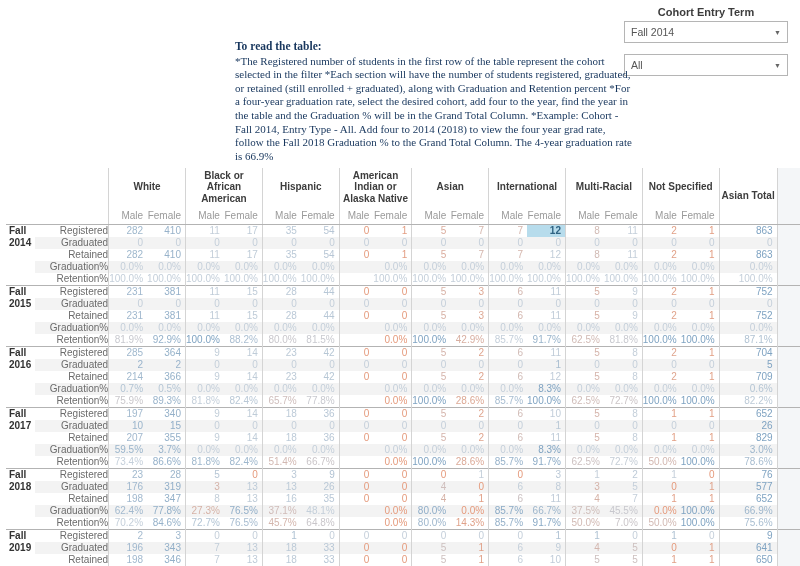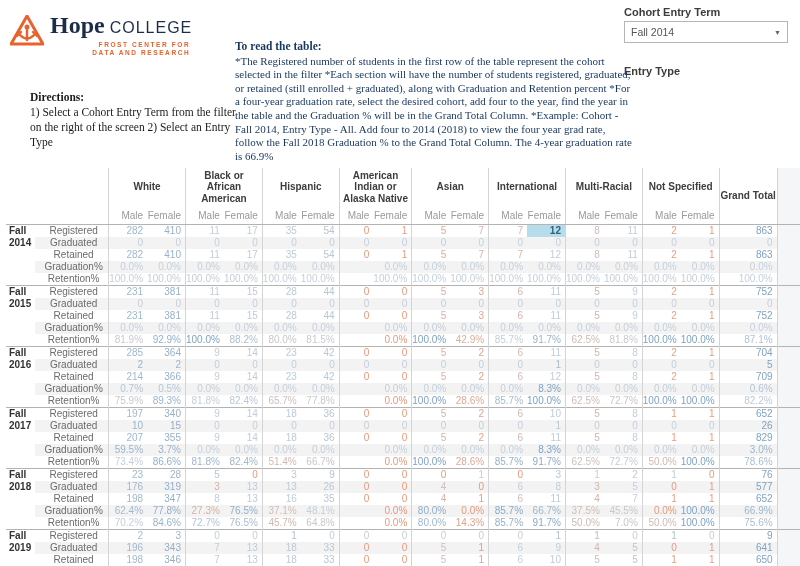--- a/index.html
+++ b/index.html
@@ -13,21 +13,21 @@
   .logo-row{white-space:nowrap;}
   .hope{font-family:"Liberation Serif",serif;font-weight:bold;font-size:24px;color:#1d2d49;}
   .college{font-size:16px;color:#1d2d49;letter-spacing:1px;margin-left:5px;font-weight:400;}
   .logo-sub{font-size:6.5px;font-weight:bold;letter-spacing:1.6px;color:#e8622d;
             text-align:right;line-height:8px;margin-top:2px;padding-right:2px;}
 
   
   .title{position:absolute;left:228px;top:16px;width:385px;margin:0;text-align:center;
          font-size:19px;font-weight:bold;color:#1b1b1b;letter-spacing:0.2px;}
   .filters{position:absolute;right:12px;top:6px;width:164px;}
-  .filter{margin-bottom:22px;}
+  .filter{margin-bottom:11px;text-align:center;}
   .filter-label{font-size:11px;font-weight:bold;color:#3c3c3c;margin-bottom:3px;}
   .select{height:20px;border:1px solid #b5b5b5;background:#fff;display:flex;align-items:center;
           justify-content:space-between;padding:0 6px;font-size:10.5px;color:#555;cursor:pointer;}
   .caret{font-size:7px;color:#666;}
 
   
   .directions{position:absolute;left:30px;top:90px;width:212px;
               font-family:"Liberation Serif",serif;font-size:11.5px;line-height:15px;color:#1c1c1c;}
   .dir-head{font-weight:bold;}
   .notes{position:absolute;left:235px;top:40px;width:400px;
@@ -45,66 +45,49 @@
              border-right:1px solid #d4d4d4;border-left:1px solid #d4d4d4;border-bottom:1px solid #b3b3b3;}
   th.corner{border-right:1px solid #d4d4d4;border-bottom:1px solid #b3b3b3;}
   th.sub{font-size:10px;color:#9a9a9a;text-align:right;height:18px;padding-right:4px;
          border-bottom:1px solid #b3b3b3;}
   th.grp-end,td.grp-end{border-right:1px solid #d4d4d4;}
   th.gutter-h,td.gutter{background:#f4f6f8;border-left:0;border-bottom:0;}
   tbody td{font-size:10px;height:12px;line-height:12px;white-space:nowrap;overflow:hidden;}
   td.val{text-align:right;padding-right:4px;}
   td.gt{border-left:1px solid #d4d4d4;border-right:1px solid #d4d4d4;}
   td.year{font-weight:bold;color:#333;font-size:10px;vertical-align:top;padding-left:3px;line-height:12px;}
-  td.measure{color:#6b6b6b;font-size:10px;text-align:center;padding-left:4px;border-right:1px solid #d4d4d4;margin-top:24px;}
+  td.measure{color:#6b6b6b;font-size:10px;text-align:right;padding-left:4px;border-right:1px solid #d4d4d4;margin-top:24px;}
   tr.band td{background:#f3f3f3;}
   tr.band td.gutter{background:#f4f6f8;}
   tr.section-start td{border-top:1px solid #b3b3b3;}
   td.hl{background:#b7dcec !important;font-weight:bold;}
 </style>
 </head>
 <body>
 
 <div class="page">
 
-  <div class="logo">
-    <svg width="34" height="32" viewBox="0 0 34 32">
-      <path d="M17 1 L33 29 L1 29 Z" fill="none" stroke="#e8622d" stroke-width="3" stroke-linejoin="round"></path>
-      <circle cx="17" cy="12" r="2.5" fill="#e8622d"></circle>
-      <path d="M17 14 L17 25 M10 20 Q17 27 24 20 M11 17 L7 21 M23 17 L27 21" stroke="#e8622d" stroke-width="2.4" fill="none" stroke-linecap="round"></path>
-    </svg>
-    <div class="logo-text">
-      <div class="logo-row">
-        <span class="hope">Hope</span><span class="college">COLLEGE</span>
-      </div>
-      <div class="logo-sub">
-        <span>FROST CENTER FOR</span><br>
-        <span>DATA AND RESEARCH</span>
-      </div>
-    </div>
-  </div>
 
 
   <div class="filters">
     <div class="filter">
       <div class="filter-label">Cohort Entry Term</div>
       <div class="select">
         <span>Fall 2014</span>
         <span class="caret">▼</span>
       </div>
     </div>
     <div class="filter">
-      <div class="filter-label">Entry Type</div>
+      <div class="select">
+        <span>All</span>
+        <span class="caret">▼</span>
+      </div>
     </div>
   </div>
 
-  <div class="directions">
-    <span class="dir-head">Directions:</span><br>
-    <span>1) Select a Cohort Entry Term from the filter on the right of the screen  2) Select an Entry Type</span>
-  </div>
 
   <div class="notes">
     <div class="notes-head">To read the table:</div>
     <div class="notes-body">*The Registered number of students in the first row of the table represent the cohort selected in the filter *Each section will have the number of students registered, graduated, or retained (still enrolled + graduated), along with Graduation and Retention percent *For a four-year graduation rate, select the desired cohort, add four to the year, find the year in the table and the Graduation % will be in the Grand Total Column. *Example: Cohort - Fall 2014, Entry Type - All.  Add four to 2014 (2018) to view the four year grad rate, follow the Fall 2018 Graduation %  to the Grand Total Column. The 4-year graduation rate is 66.9%</div>
   </div>
 
   <table id="grad-table">
       <colgroup>
         <col style="width: 30px;">
         <col style="width: 76px;">
@@ -131,21 +114,21 @@
         <tr>
           <th class="corner" colspan="2" rowspan="2"></th>
           <th class="group" colspan="2" rowspan="1">White</th>
           <th class="group" colspan="2" rowspan="1">Black or African American</th>
           <th class="group" colspan="2" rowspan="1">Hispanic</th>
           <th class="group" colspan="2" rowspan="1">American Indian or Alaska Native</th>
           <th class="group" colspan="2" rowspan="1">Asian</th>
           <th class="group" colspan="2" rowspan="1">International</th>
           <th class="group" colspan="2" rowspan="1">Multi-Racial</th>
           <th class="group" colspan="2" rowspan="1">Not Specified</th>
-          <th class="gt-head" colspan="1" rowspan="2">Grand Total</th>
+          <th class="gt-head" colspan="1" rowspan="2">Asian Total</th>
           <th class="gutter-h" colspan="1" rowspan="2"></th>
         </tr>
         <tr>
           <th class="sub" colspan="1" rowspan="1">Male</th>
           <th class="sub grp-end" colspan="1" rowspan="1">Female</th>
           <th class="sub" colspan="1" rowspan="1">Male</th>
           <th class="sub grp-end" colspan="1" rowspan="1">Female</th>
           <th class="sub" colspan="1" rowspan="1">Male</th>
           <th class="sub grp-end" colspan="1" rowspan="1">Female</th>
           <th class="sub" colspan="1" rowspan="1">Male</th>

